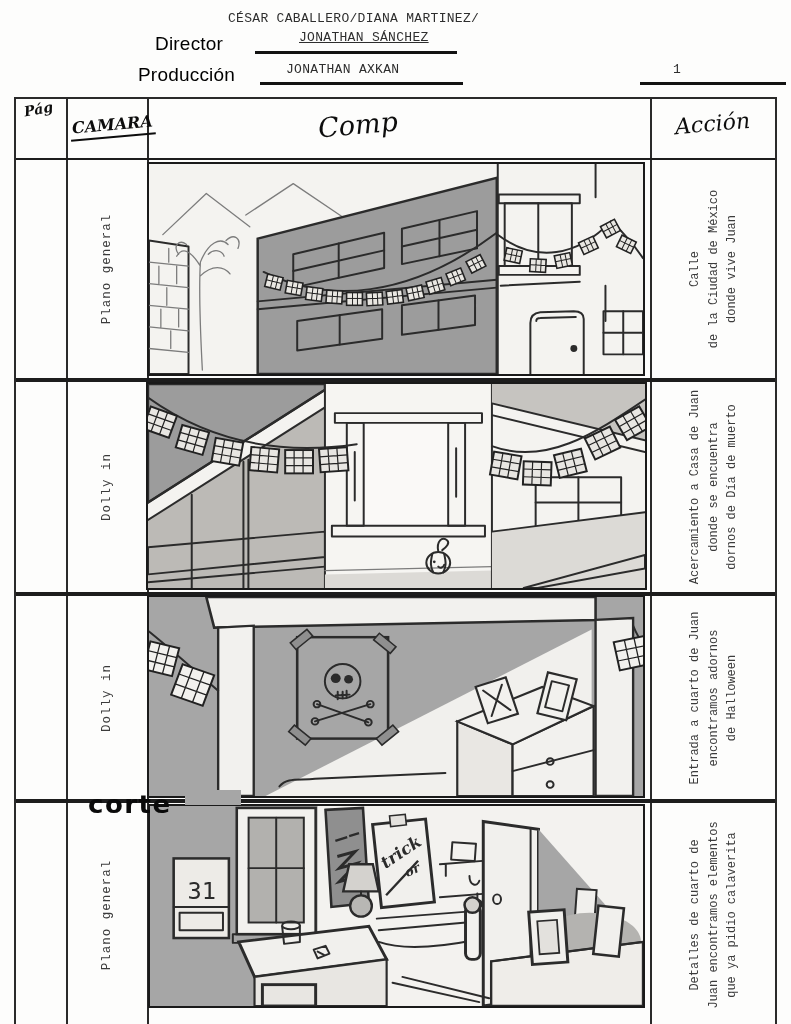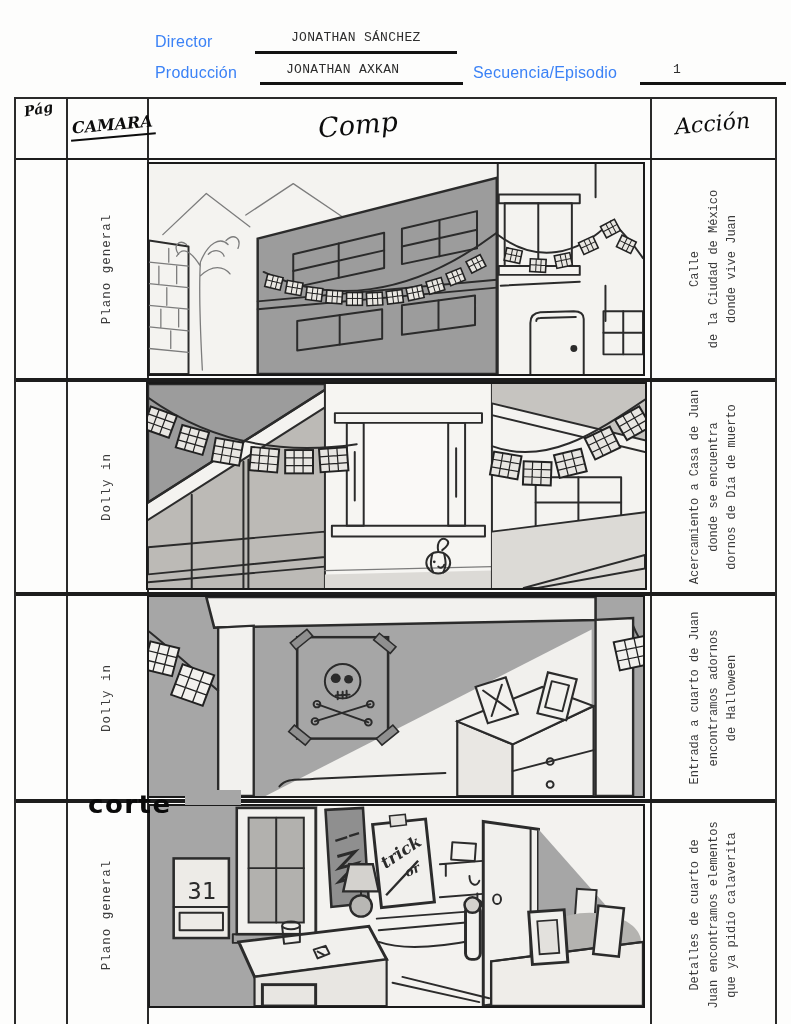--- a/index.html
+++ b/index.html
@@ -1,19 +1,19 @@
 <!DOCTYPE html>
 <html><head>
 <meta charset="utf-8">
 <style>
   html,body{margin:0;padding:0;background:#ffffff;}
   .page{position:relative;width:791px;height:1024px;background:#fdfdfc;overflow:hidden;
         font-family:"Liberation Sans",sans-serif;color:#111;}
   .abs{position:absolute;}
-  .lbl{font-size:16px;color:#3b82f6;letter-spacing:0.2px;}
+  .lbl{font-size:19px;color:#000000;letter-spacing:0.2px;}
   .mono{font-family:"Liberation Mono",monospace;font-size:13px;color:#2e2e2e;letter-spacing:0.3px;white-space:nowrap;}
   .uline{height:2.5px;background:#121212;}
   
   .tbl{position:absolute;left:14px;top:97px;width:763px;height:927px;
        border:2px solid #2a2a2a;border-bottom:none;box-sizing:border-box;background:#fdfdfc;}
   .vline{position:absolute;top:0;bottom:0;width:1.6px;background:#2a2a2a;}
   .hline{position:absolute;left:0;right:0;background:#1d1d1d;}
   .hw{font-family:"DejaVu Serif",serif;font-style:italic;color:#0d0d0d;white-space:nowrap;}
   .cell{position:absolute;box-sizing:border-box;}
   .rot{position:absolute;top:50%;left:50%;transform:translate(-50%,-50%) rotate(-90deg);
@@ -26,27 +26,27 @@
   .pencil{stroke:#7c7c7c;fill:none;stroke-width:1.3;stroke-linecap:round;stroke-linejoin:round;}
   .corte{font-family:"DejaVu Sans",sans-serif;font-weight:bold;font-size:26px;letter-spacing:1.5px;
          color:#0a0a0a;transform:scaleY(0.95);}
 </style>
 </head>
 <body>
 
 <div class="page">
 
   <div class="abs lbl" style="left:155px;top:33px;">Director</div>
-  <div class="abs mono" style="left:291px;top:30px;">JONATHAN SÁNCHEZ</div>
+  <div class="abs mono" style="left:228px;top:11px;">CÉSAR CABALLERO/DIANA MARTINEZ/</div>
+  <div class="abs mono" style="left:299px;top:30px;text-decoration:underline;">JONATHAN SÁNCHEZ</div>
   <div class="abs uline" style="left:255px;top:51px;width:202px;"></div>
 
-  <div class="abs lbl" style="left:155px;top:64px;">Producción</div>
+  <div class="abs lbl" style="left:138px;top:64px;">Producción</div>
   <div class="abs mono" style="left:286px;top:62px;">JONATHAN AXKAN</div>
   <div class="abs uline" style="left:260px;top:82px;width:203px;"></div>
-  <div class="abs lbl" style="left:473px;top:64px;">Secuencia/Episodio</div>
   <div class="abs mono" style="left:673px;top:62px;">1</div>
   <div class="abs uline" style="left:640px;top:82px;width:146px;"></div>
 
   <div class="tbl">
     <div class="vline" style="left:50px;"></div>
     <div class="vline" style="left:131px;"></div>
     <div class="vline" style="left:634px;"></div>
     <div class="hline" style="top:59px;height:2px;"></div>
     <div class="hline" style="top:279px;height:3.5px;"></div>
     <div class="hline" style="top:493px;height:3.5px;"></div>

